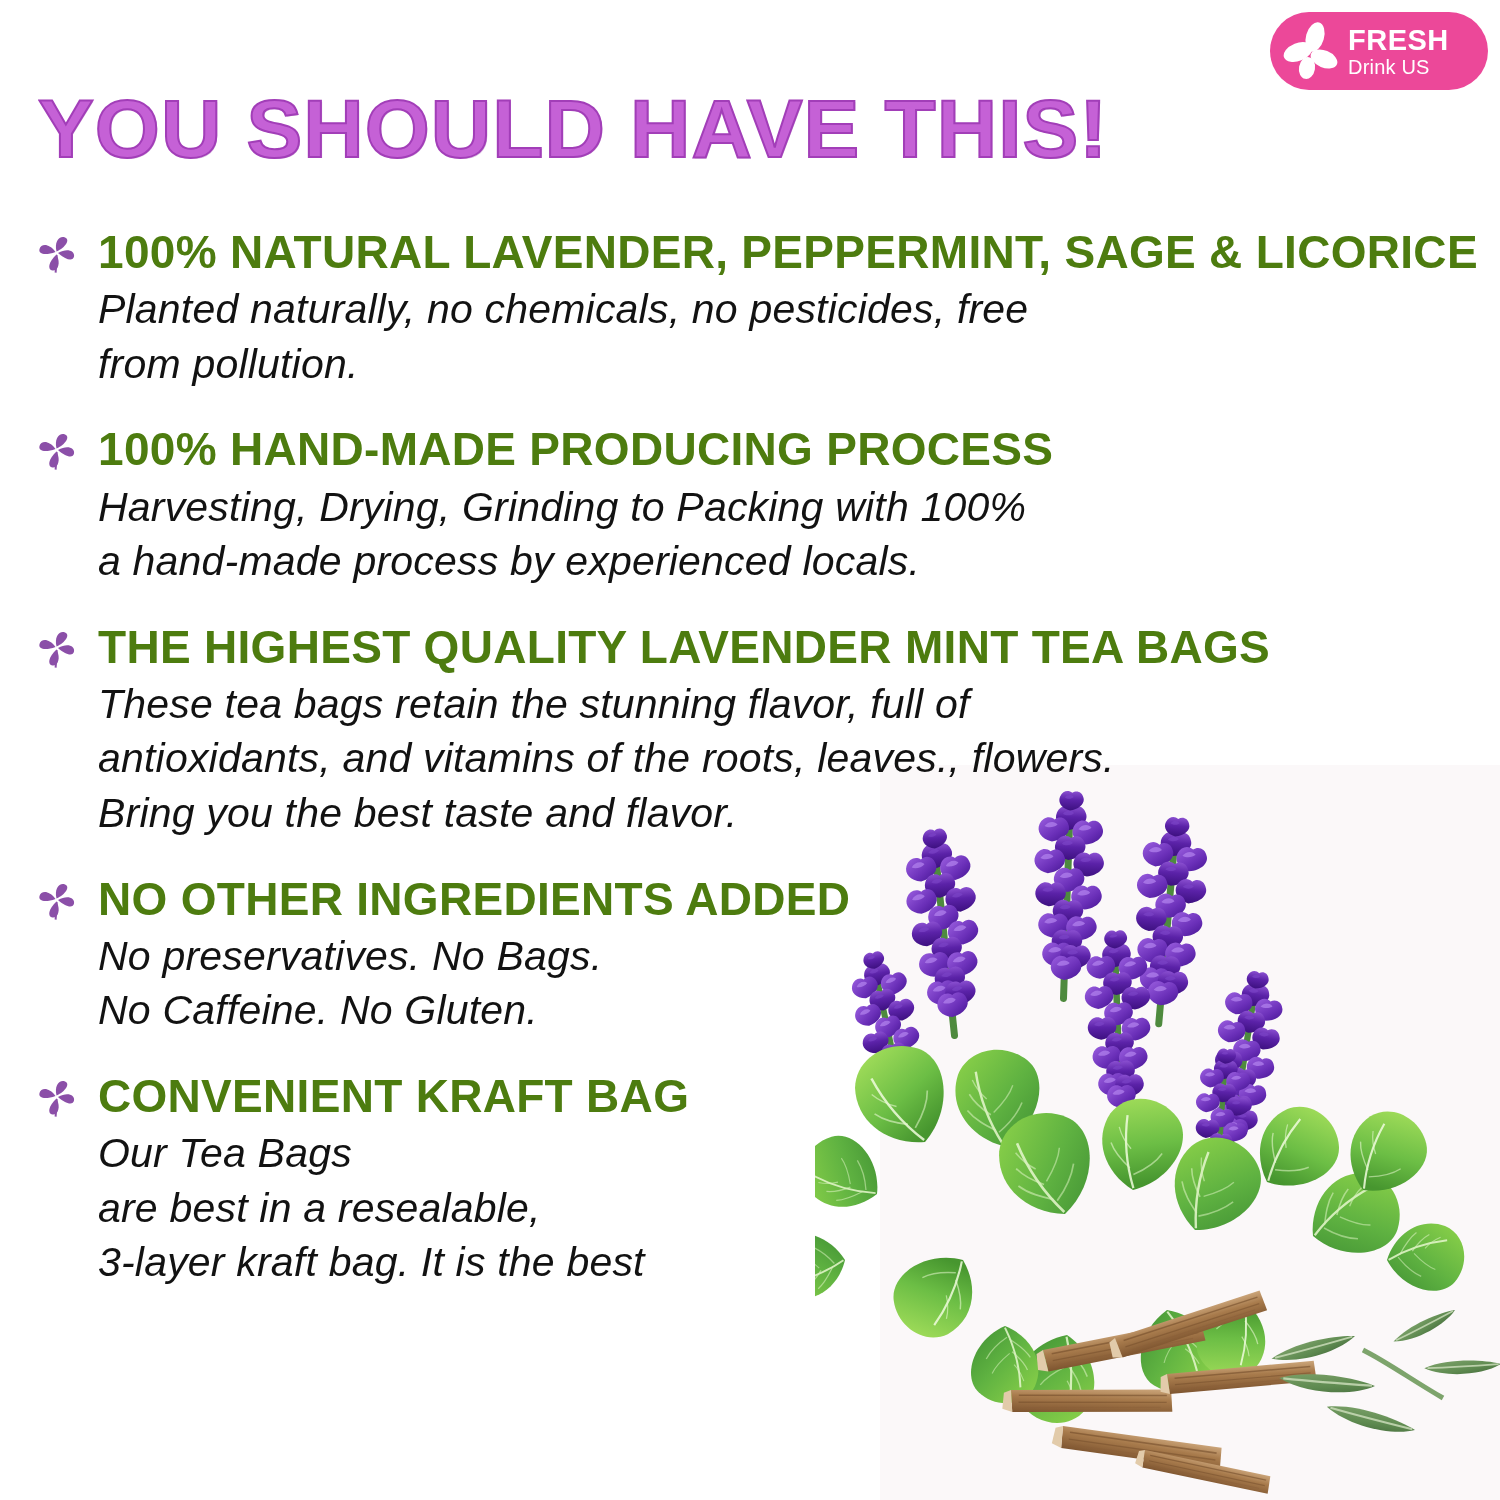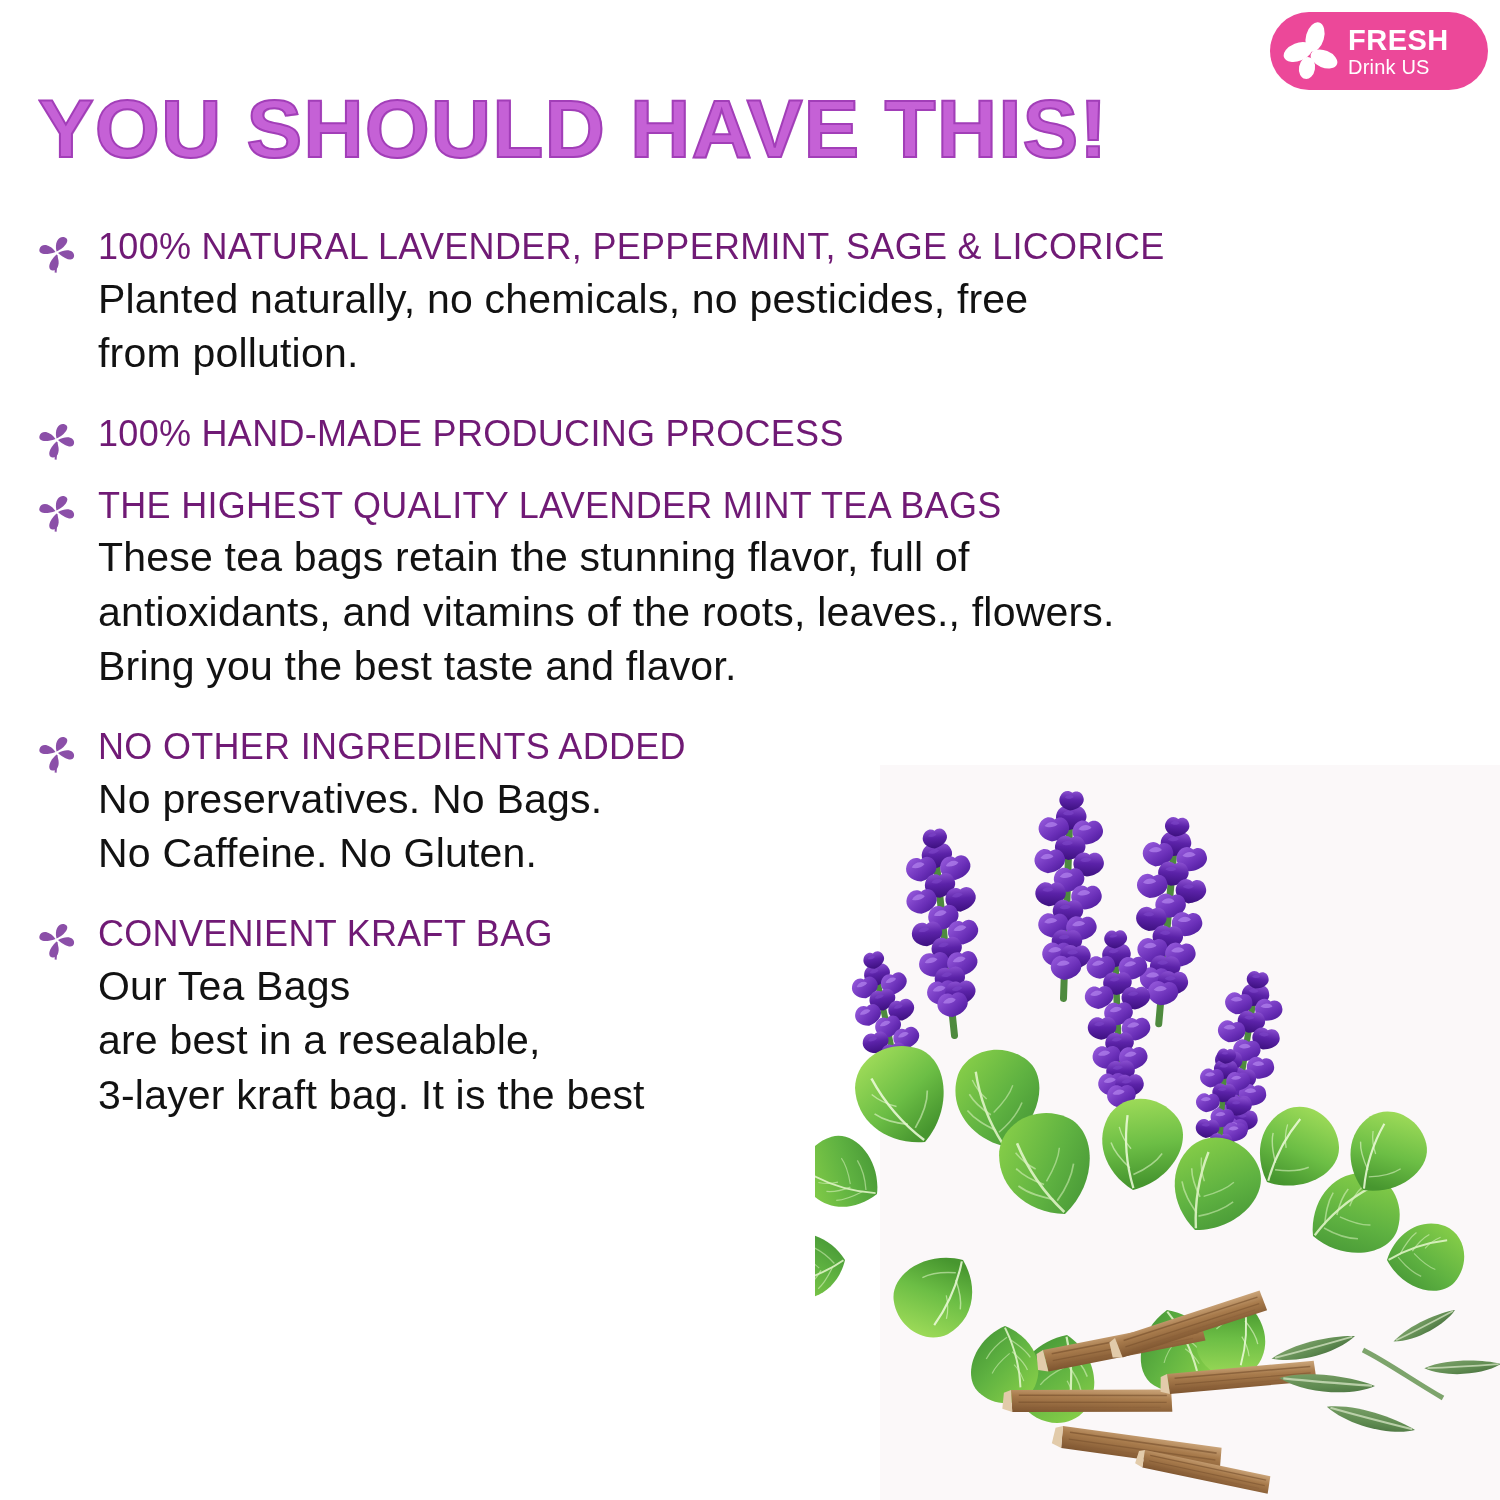--- a/index.html
+++ b/index.html
@@ -100,36 +100,37 @@
   .clover {
     position: absolute;
     left: 4px;
     top: 4px;
     width: 46px;
     height: 46px;
   }
 
   .f-title {
     font-family: "Liberation Sans Narrow", "Liberation Sans", sans-serif;
-    font-size: 36px;
-    font-weight: 400;
+    font-size: 46px;
+    font-weight: 700;
     letter-spacing: 0.3px;
-    color: #701a75;
+    color: #4d7c0f;
     line-height: 1.05;
     margin: 0 0 6px 0;
     white-space: nowrap;
   }
   .f-body {
     font-family: "Liberation Sans Narrow", "Liberation Sans", sans-serif;
     font-weight: 300;
     font-size: 41px;
     line-height: 1.33;
     color: #121212;
     margin: 0;
     letter-spacing: 0.2px;
+    font-style: italic;
   }
   .f-body span { display: block; }
 
   
   .product-photo {
     position: absolute;
     left: 815px;
     top: 790px;
     width: 690px;
     height: 710px;
@@ -182,20 +183,24 @@
     <svg class="clover" viewBox="0 0 46 46">
       <g fill="#8B4FA8">
         <path d="M21.5 20 C15 11, 7 11.5, 5.5 17 C4 22.5, 12 23.5, 21.5 20 Z"></path>
         <path d="M22.5 19.5 C20 9.5, 25.5 3.5, 31 5.5 C36.5 7.5, 31.5 15.5, 22.5 19.5 Z"></path>
         <path d="M24 21 C33.5 15.5, 41 19, 40 24.5 C39 30, 31 27.5, 24 21 Z"></path>
         <path d="M22.5 22.5 C27 31, 24 39, 18.5 38.5 C13 38, 14.5 29.5, 22.5 22.5 Z"></path>
         <path d="M22.2 22.8 C21.6 29, 21.3 34.5, 20.6 40.5 L22.6 40.8 C23.2 34.5, 23.4 29, 23.6 23 Z"></path>
       </g>
     </svg>
     <div class="f-title">100% HAND-MADE PRODUCING PROCESS</div>
+    <div class="f-body">
+      <span>Harvesting, Drying, Grinding to Packing with 100%</span>
+      <span>a hand-made process by experienced locals.</span>
+    </div>
   </div>
 
   <div class="feature">
     <svg class="clover" viewBox="0 0 46 46">
       <g fill="#8B4FA8">
         <path d="M21.5 20 C15 11, 7 11.5, 5.5 17 C4 22.5, 12 23.5, 21.5 20 Z"></path>
         <path d="M22.5 19.5 C20 9.5, 25.5 3.5, 31 5.5 C36.5 7.5, 31.5 15.5, 22.5 19.5 Z"></path>
         <path d="M24 21 C33.5 15.5, 41 19, 40 24.5 C39 30, 31 27.5, 24 21 Z"></path>
         <path d="M22.5 22.5 C27 31, 24 39, 18.5 38.5 C13 38, 14.5 29.5, 22.5 22.5 Z"></path>
         <path d="M22.2 22.8 C21.6 29, 21.3 34.5, 20.6 40.5 L22.6 40.8 C23.2 34.5, 23.4 29, 23.6 23 Z"></path>

